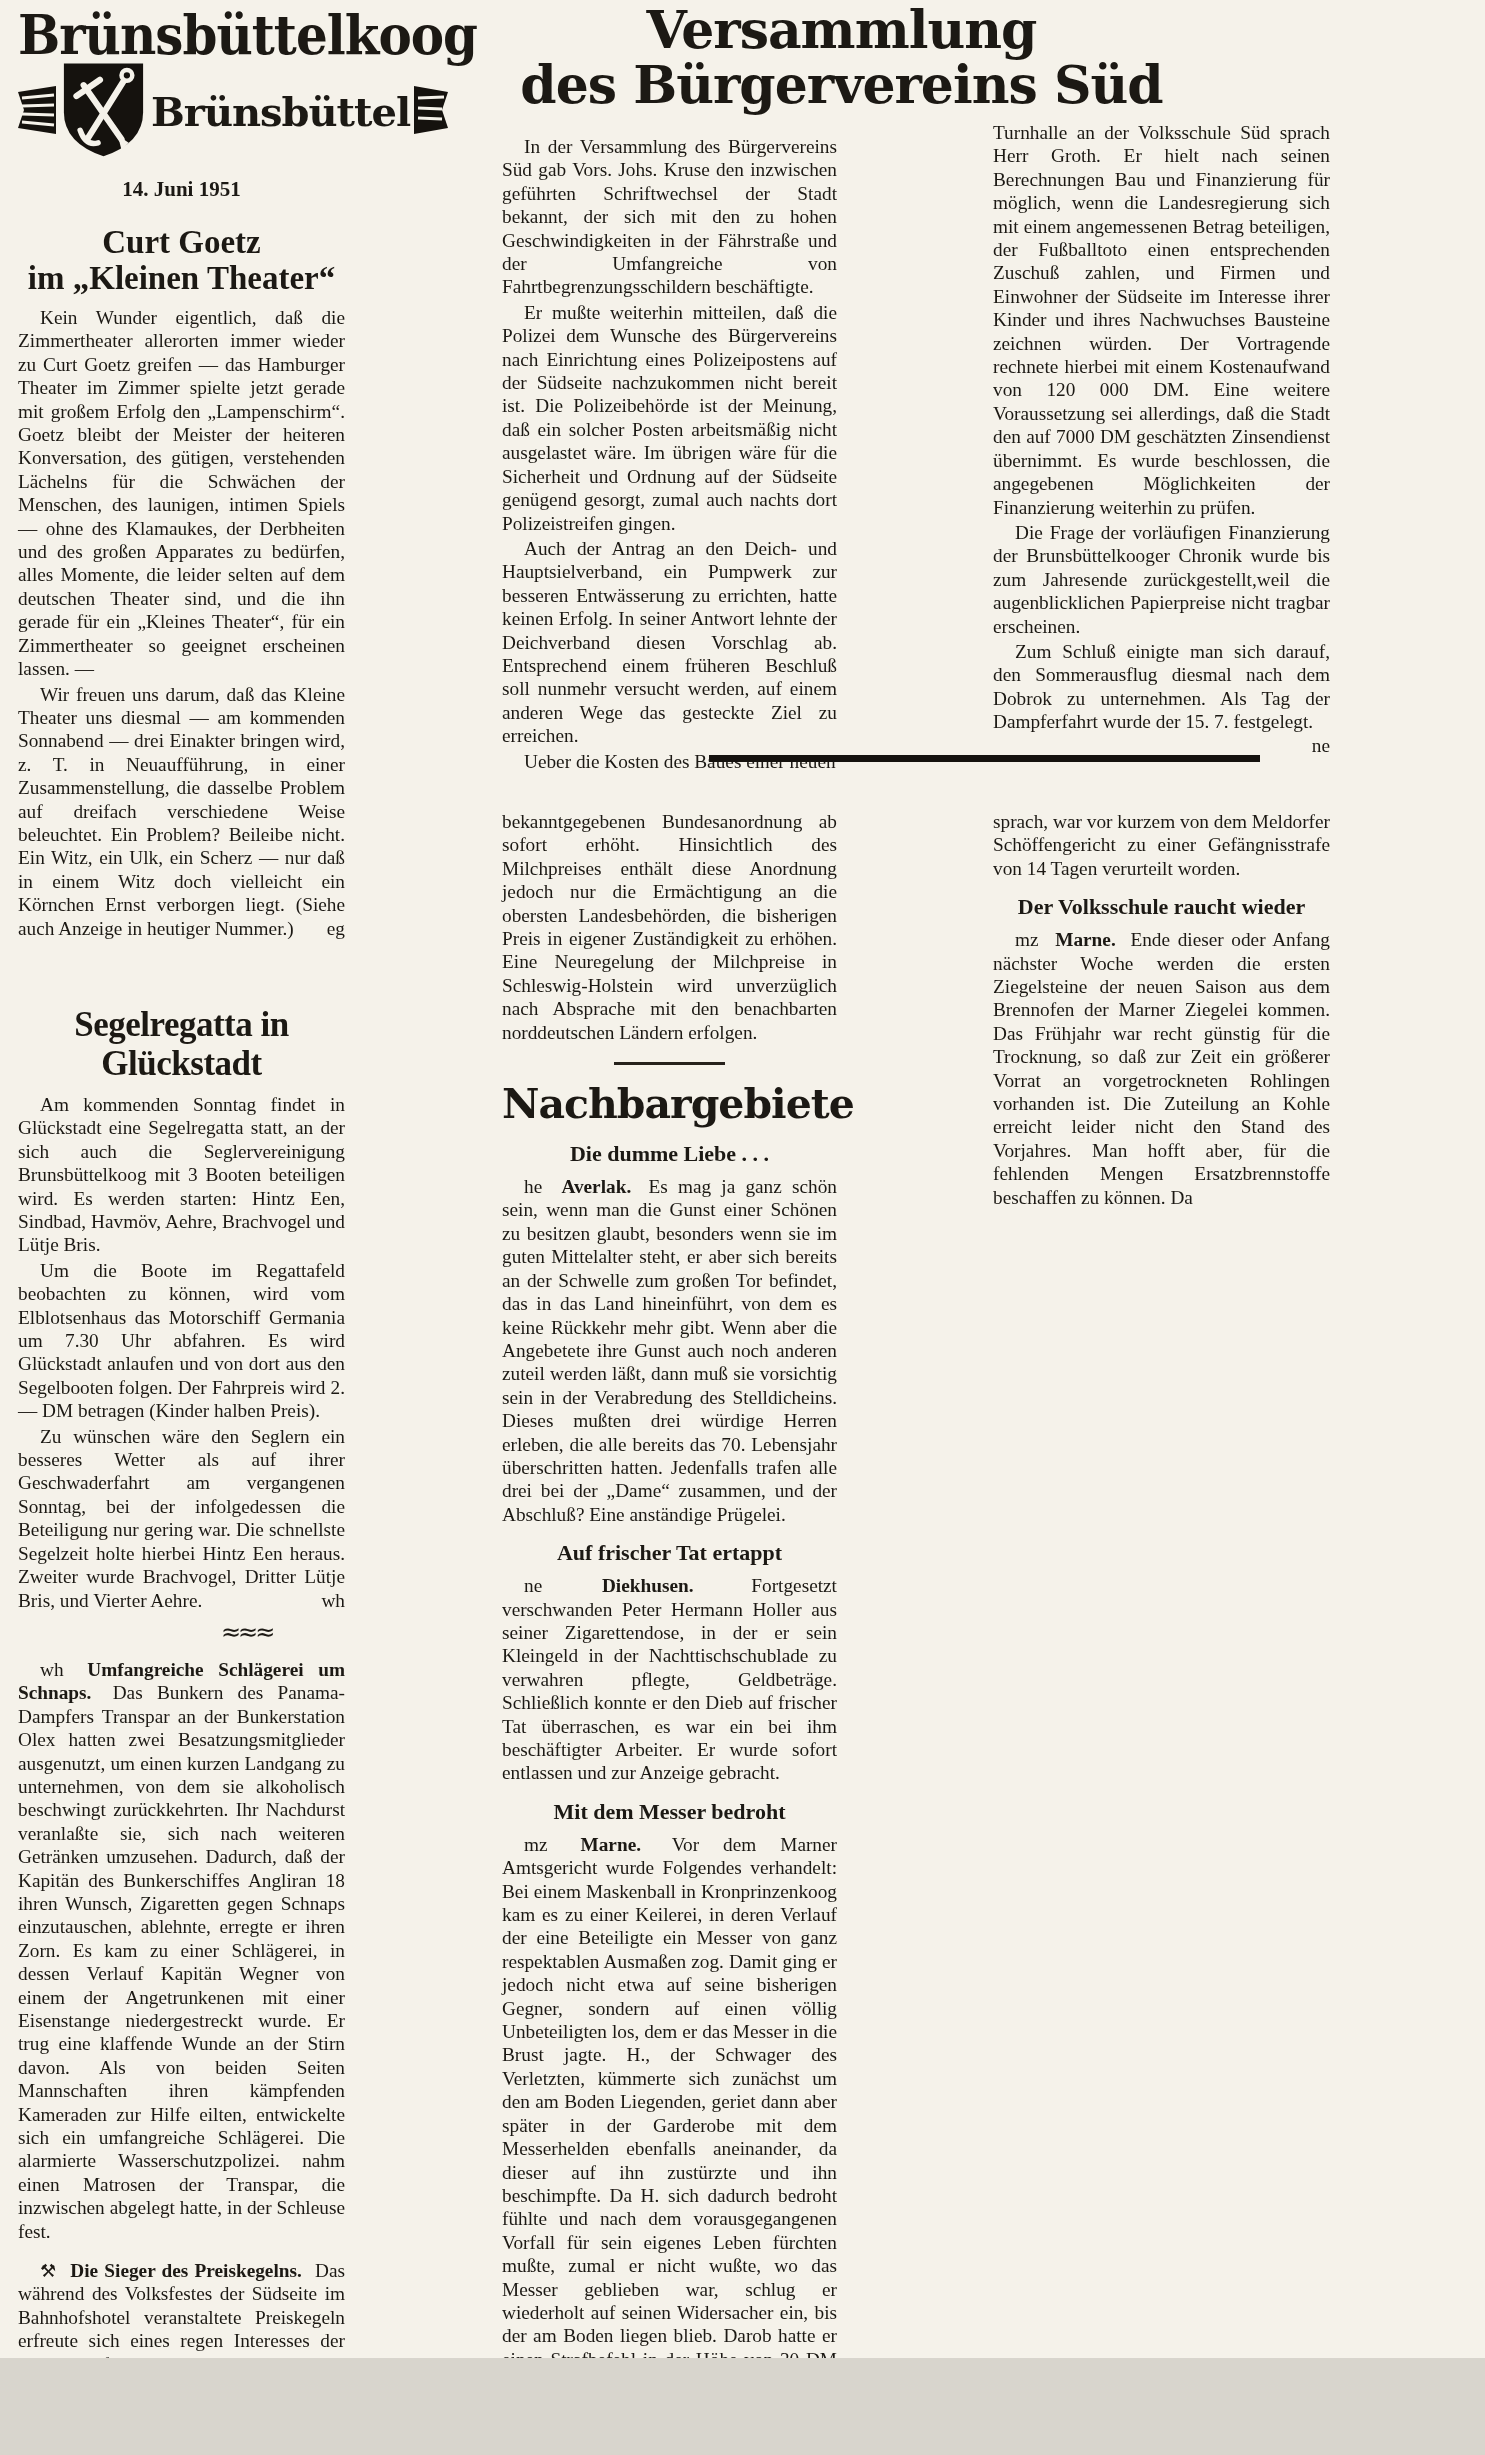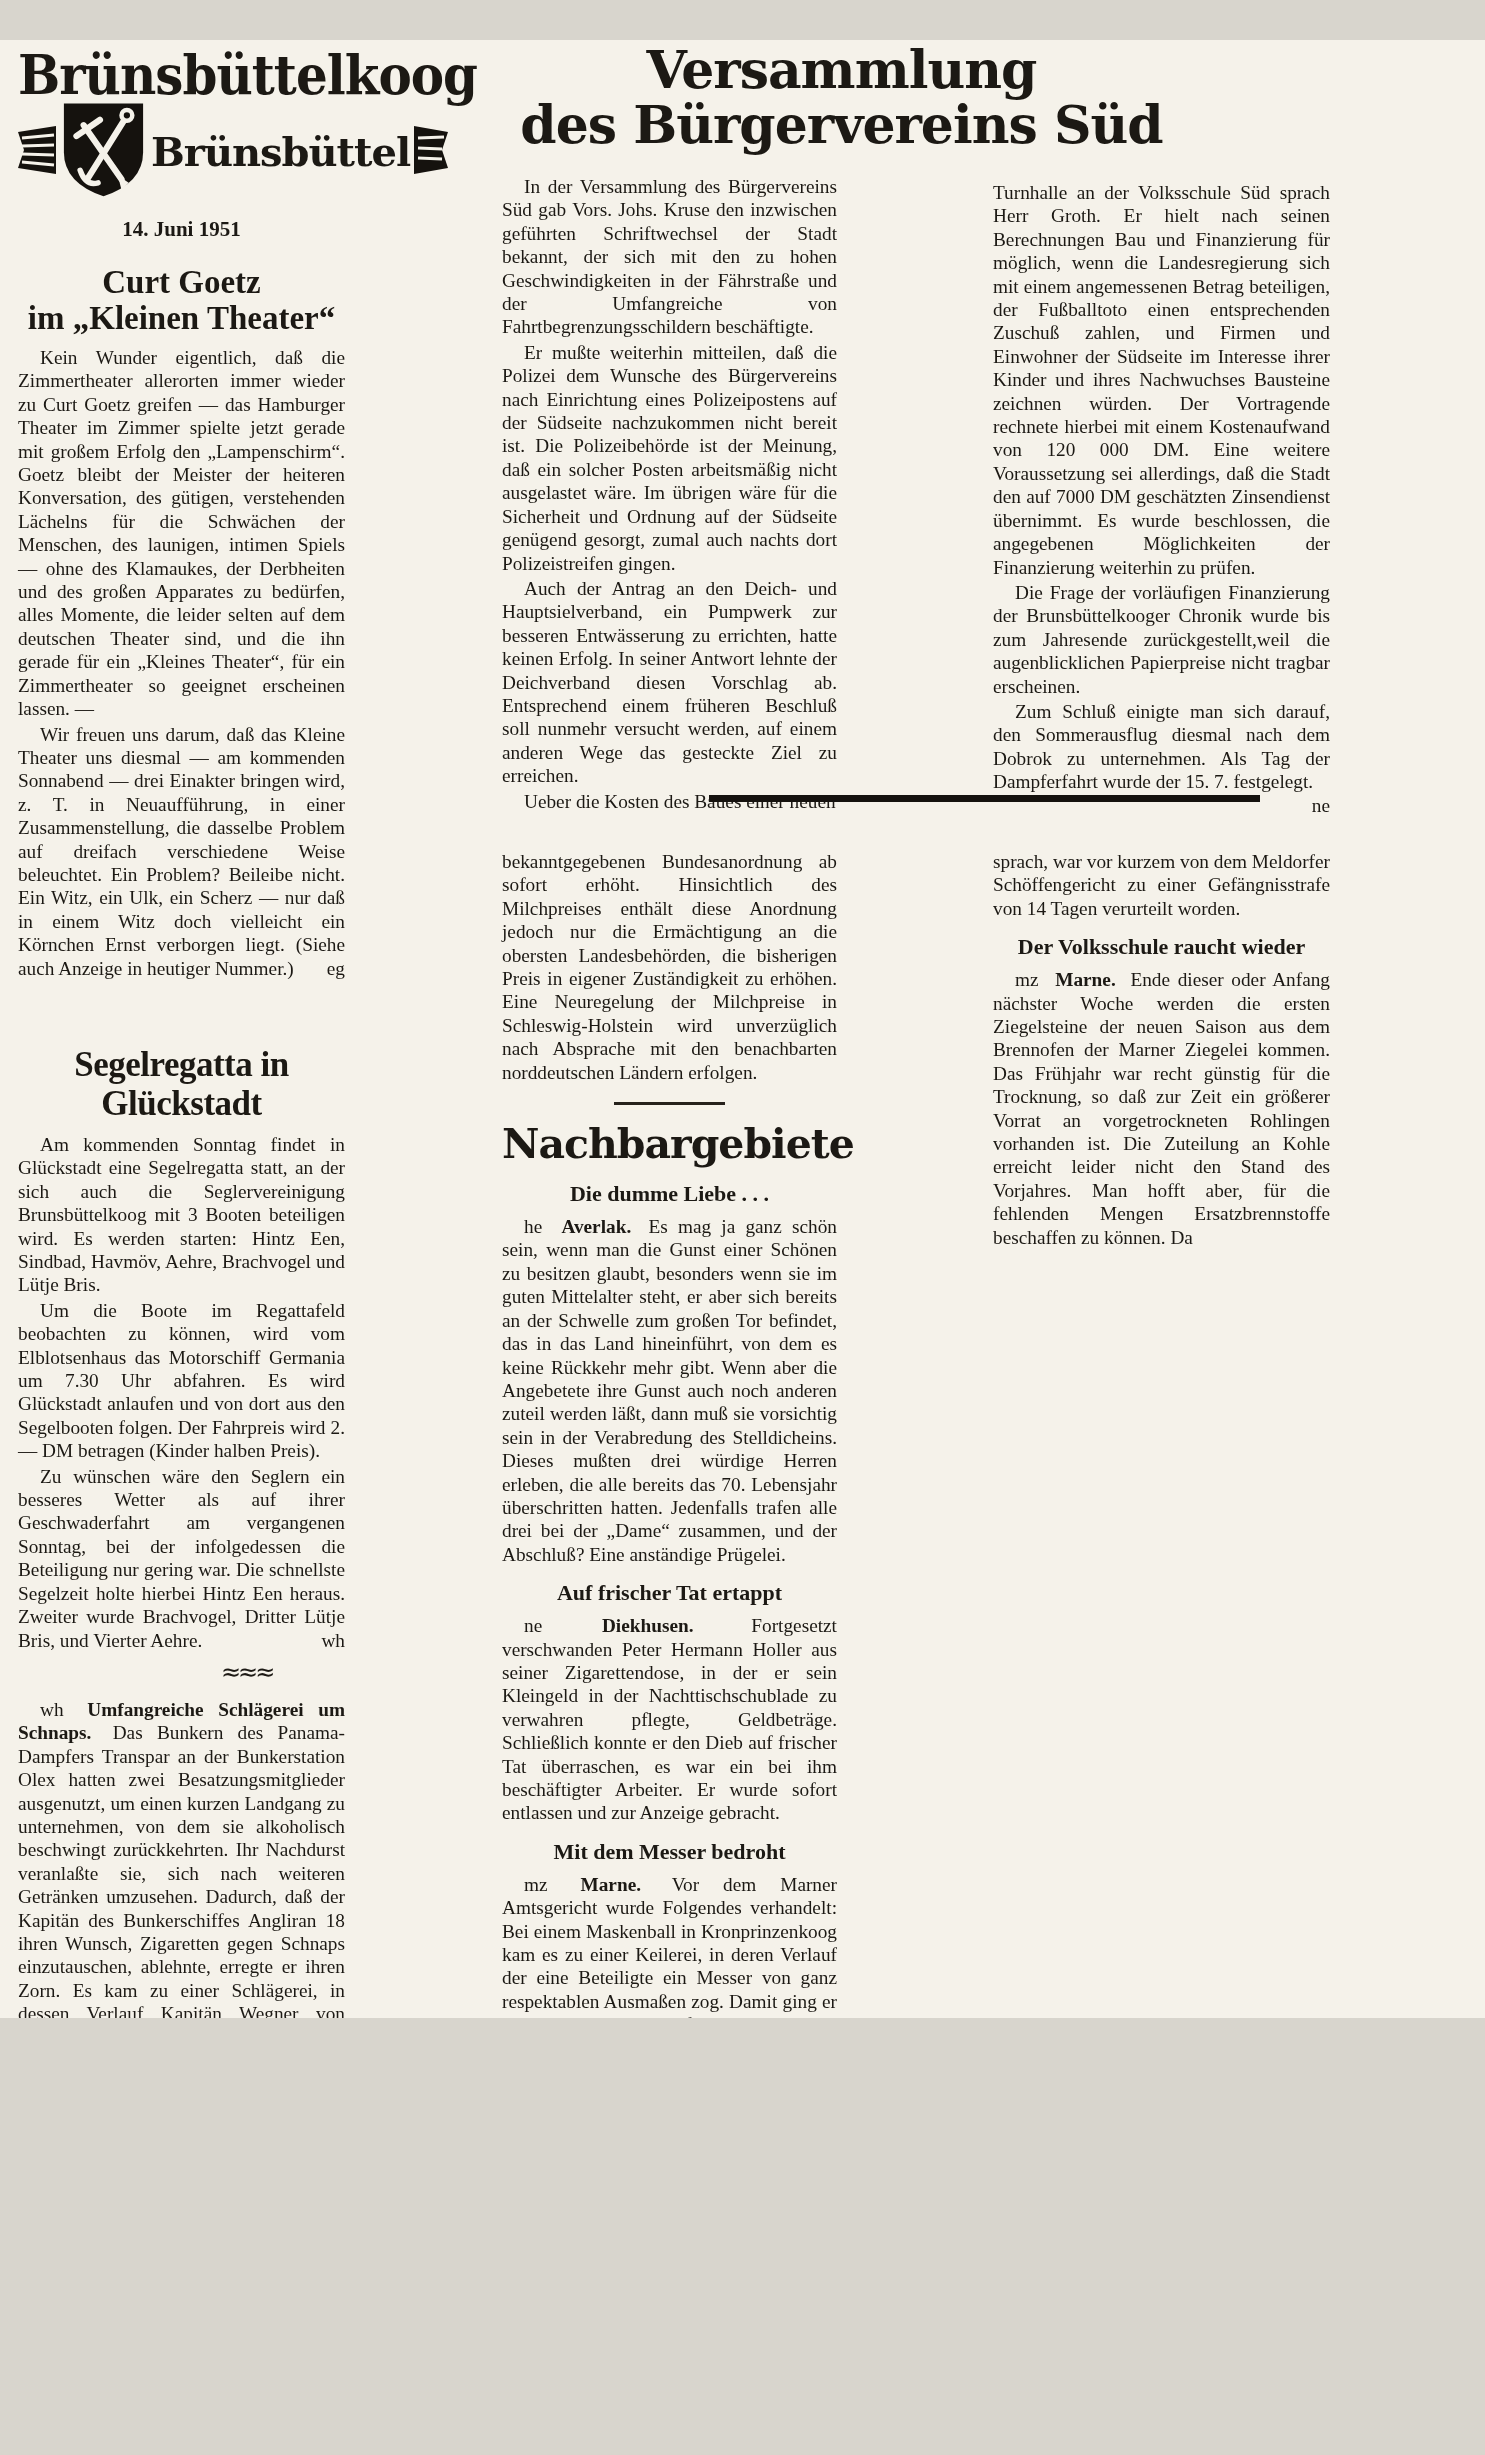--- a/index.html
+++ b/index.html
@@ -1,18 +1,18 @@
 <!DOCTYPE html>
 <html><head>
 <meta charset="utf-8">
 <style>
   html,body{margin:0;padding:0;background:#d8d5cd;}
   .page{
-    position:relative;width:1485px;height:1978px;background:#f5f2ea;
-    overflow:hidden;font-family:"Liberation Serif","DejaVu Serif",serif;color:#1c1914;margin-top:40px;
+    position:relative;width:1485px;height:2358px;background:#f5f2ea;
+    overflow:hidden;font-family:"Liberation Serif","DejaVu Serif",serif;color:#1c1914;
   }
   .col{position:absolute;}
   p{margin:0 0 2px 0;text-align:justify;font-size:19.3px;line-height:23.4px;}
   p.ind{text-indent:22px;}
   .sig{float:right;font-size:19.3px;}
   
   .mast1{
     font-weight:bold;font-size:50px;line-height:1.0;letter-spacing:-1px;
     font-family:"DejaVu Serif",serif;transform:scaleY(1.1);transform-origin:top left;
     white-space:nowrap;
@@ -139,21 +139,21 @@
     <span>des Bürgervereins Süd</span>
   </div>
 
   <div class="col" style="left:502px;top:135px;width:335px;">
     <p class="ind">In der Versammlung des Bürgervereins Süd gab Vors. Johs. Kruse den inzwischen geführten Schriftwechsel der Stadt bekannt, der sich mit den zu hohen Geschwindigkeiten in der Fährstraße und der Umfangreiche von Fahrtbegrenzungsschildern beschäftigte.</p>
     <p class="ind">Er mußte weiterhin mitteilen, daß die Polizei dem Wunsche des Bürgervereins nach Einrichtung eines Polizeipostens auf der Südseite nachzukommen nicht bereit ist. Die Polizeibehörde ist der Meinung, daß ein solcher Posten arbeitsmäßig nicht ausgelastet wäre. Im übrigen wäre für die Sicherheit und Ordnung auf der Südseite genügend gesorgt, zumal auch nachts dort Polizeistreifen gingen.</p>
     <p class="ind">Auch der Antrag an den Deich- und Hauptsielverband, ein Pumpwerk zur besseren Entwässerung zu errichten, hatte keinen Erfolg. In seiner Antwort lehnte der Deichverband diesen Vorschlag ab. Entsprechend einem früheren Beschluß soll nunmehr versucht werden, auf einem anderen Wege das gesteckte Ziel zu erreichen.</p>
     <p class="ind">Ueber die Kosten des Baues einer neuen</p>
   </div>
 
-  <div class="col" style="left:993px;top:141px;width:337px;">
+  <div class="col" style="left:993px;top:121px;width:337px;">
     <p>Turnhalle an der Volksschule Süd sprach Herr Groth. Er hielt nach seinen Berechnungen Bau und Finanzierung für möglich, wenn die Landesregierung sich mit einem angemessenen Betrag beteiligen, der Fußballtoto einen entsprechenden Zuschuß zahlen, und Firmen und Einwohner der Südseite im Interesse ihrer Kinder und ihres Nachwuchses Bausteine zeichnen würden. Der Vortragende rechnete hierbei mit einem Kostenaufwand von 120 000 DM. Eine weitere Voraussetzung sei allerdings, daß die Stadt den auf 7000 DM geschätzten Zinsendienst übernimmt. Es wurde beschlossen, die angegebenen Möglichkeiten der Finanzierung weiterhin zu prüfen.</p>
     <p class="ind">Die Frage der vorläufigen Finanzierung der Brunsbüttelkooger Chronik wurde bis zum Jahresende zurückgestellt,weil die augenblicklichen Papierpreise nicht tragbar erscheinen.</p>
     <p class="ind">
       <span>Zum Schluß einigte man sich darauf, den Sommerausflug diesmal nach dem Dobrok zu unternehmen. Als Tag der Dampferfahrt wurde der 15. 7. festgelegt.</span>
       <span class="sig">ne</span>
     </p>
   </div>
 
   <div class="rule-heavy"></div>
 

